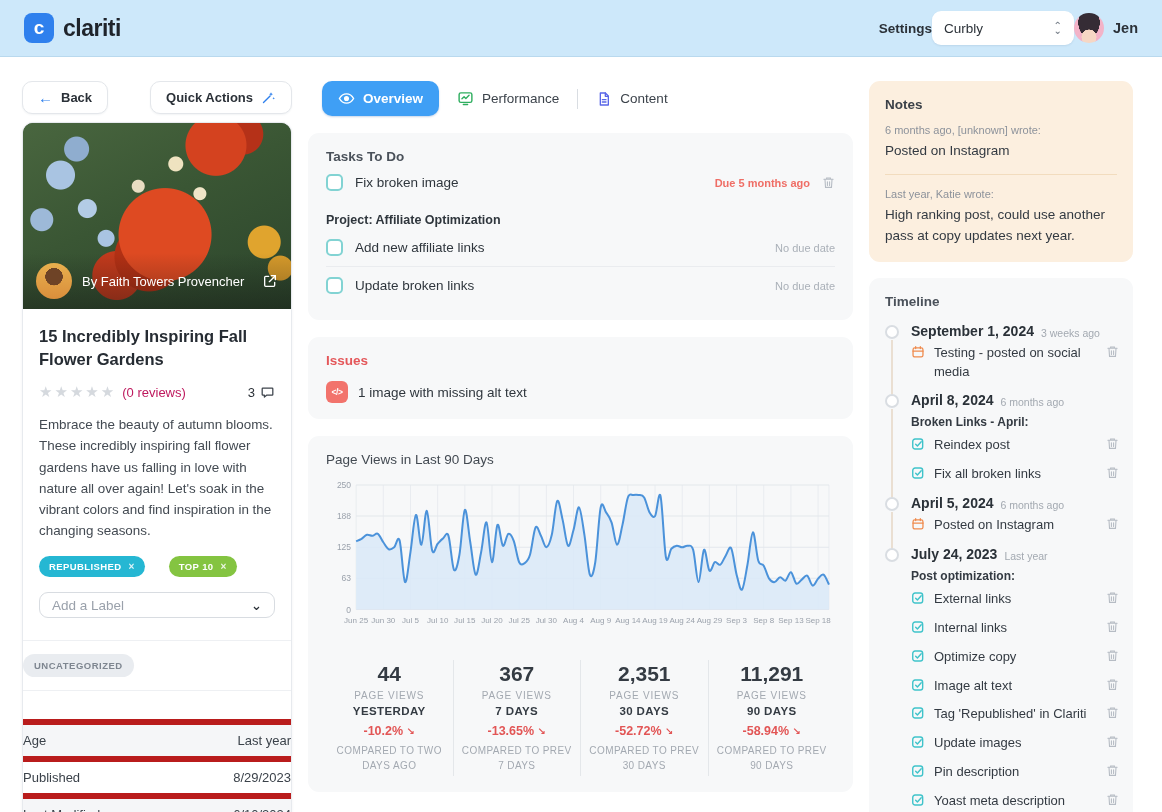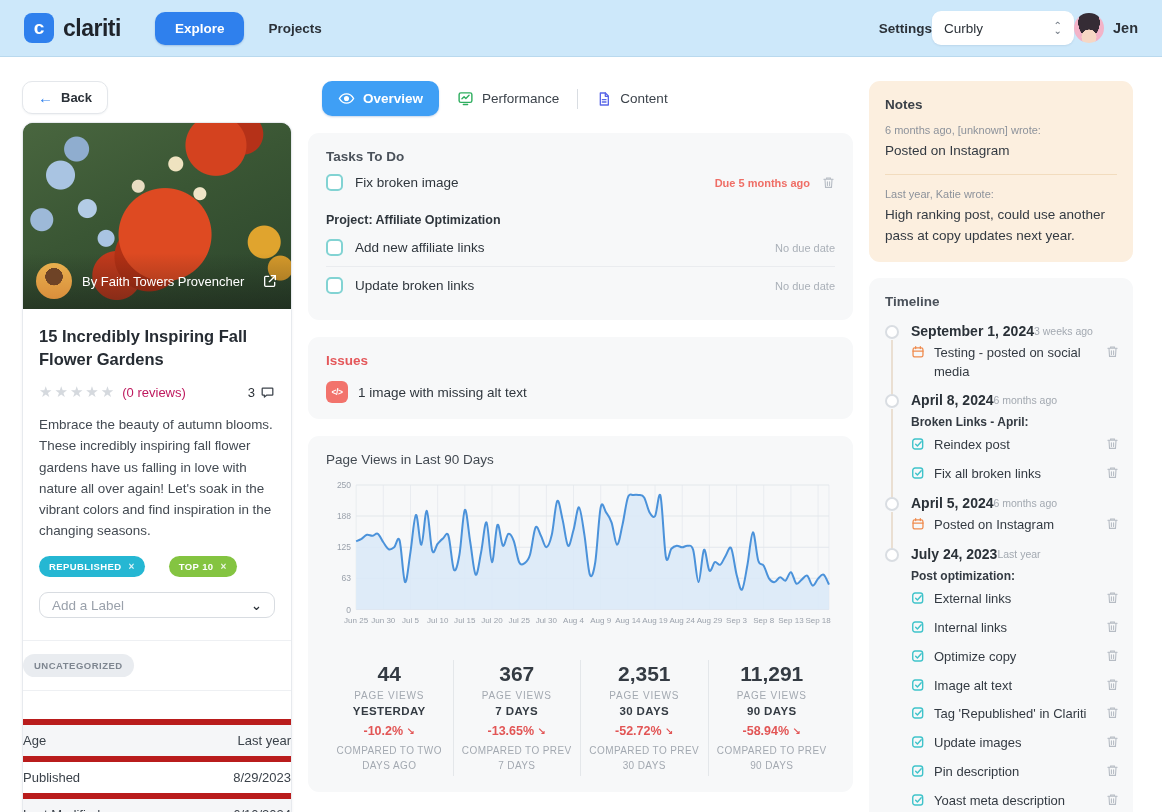--- a/index.html
+++ b/index.html
@@ -121,40 +121,36 @@
   .note-meta { font-size:11px; color:#8c929b; margin-bottom:5px; }
   .note-text { font-size:13.5px; font-weight:500; color:#333a42; line-height:1.5; }
   .note-div { border-top:1px solid #f2dcbe; margin:13px 0; }
   .notes-card .panel-title { margin-bottom:12px; }
 
   .timeline-card { background:#f7f8f9; border-radius:11px; padding:16px 14px 16px 16px; }
   .timeline-card .panel-title { margin-bottom:14px; }
   .tl-entry { position:relative; padding-left:26px; padding-bottom:6px; }
   .tl-entry:not(:last-child)::before { content:""; position:absolute; left:6px; top:17px; bottom:-6px; width:2px; background:#eadfd2; }
   .tl-dot { position:absolute; left:0; top:2px; width:14px; height:14px; border:2px solid #d9dde2; border-radius:50%; background:#fff; }
-  .tl-head { display:flex; align-items:center; flex-wrap:wrap; }
+  .tl-head { display:flex; align-items:flex-end; gap:7px; flex-wrap:wrap; }
   .tl-date { font-size:14px; font-weight:700; color:#2a3138; }
   .tl-ago { font-size:10.5px; color:#a3a9b1; }
   .tl-sub { font-size:12px; font-weight:700; color:#333a42; margin:7px 0 2px; }
   .tl-item { display:flex; align-items:flex-start; gap:9px; padding:5px 0; }
   .tl-item .i { margin-top:1px; flex:none; }
   .tl-label { font-size:13px; color:#333a42; flex:1; line-height:1.45; }
 </style>
 </head>
 <body>
 
 <div class="topbar">
   <div class="logo">
     <div class="logo-badge">c</div>
     <div class="logo-text">clariti</div>
   </div>
-  <div class="topnav">
-    <div class="nav-btn active">Explore</div>
-    <div class="nav-btn plain">Projects</div>
-  </div>
   <div class="topbar-right">
     <div class="settings-link">Settings</div>
     <div class="workspace-select">
       <span>Curbly</span>
       <span class="updown">
           <span>⌃</span>
           <span>⌄</span>
         </span>
     </div>
     <div class="userchip">
@@ -164,20 +160,30 @@
   </div>
 </div>
 
 <div class="content">
 
   <div class="col-left">
     <div class="btnrow">
       <div class="soft-btn">
         <span class="back-arrow">←</span>
         <span>Back</span>
+      </div>
+      <div class="soft-btn">
+        <span>Quick Actions</span>
+        <span class="i">
+          <svg width="15" height="15" viewBox="0 0 24 24" fill="none" stroke="#2f80ed" stroke-width="2.2" stroke-linecap="round">
+            <path d="M4 20L14.5 9.5"></path>
+            <path d="M16 3.5l.9 2.2 2.2.9-2.2.9-.9 2.2-.9-2.2-2.2-.9 2.2-.9z" fill="#2f80ed" stroke="none"></path>
+            <path d="M20.3 11.2l.6 1.4 1.4.6-1.4.6-.6 1.4-.6-1.4-1.4-.6 1.4-.6z" fill="#2f80ed" stroke="none"></path>
+          </svg>
+        </span>
       </div>
     </div>
 
     <div class="post-card">
       <div class="photo">
         <div class="byline">
           <span class="byline-avatar"></span>
           <span>By Faith Towers Provencher</span>
           <span class="i ext">
             <svg width="16" height="16" viewBox="0 0 24 24" fill="none" stroke="#fff" stroke-width="2" stroke-linecap="round" stroke-linejoin="round">

